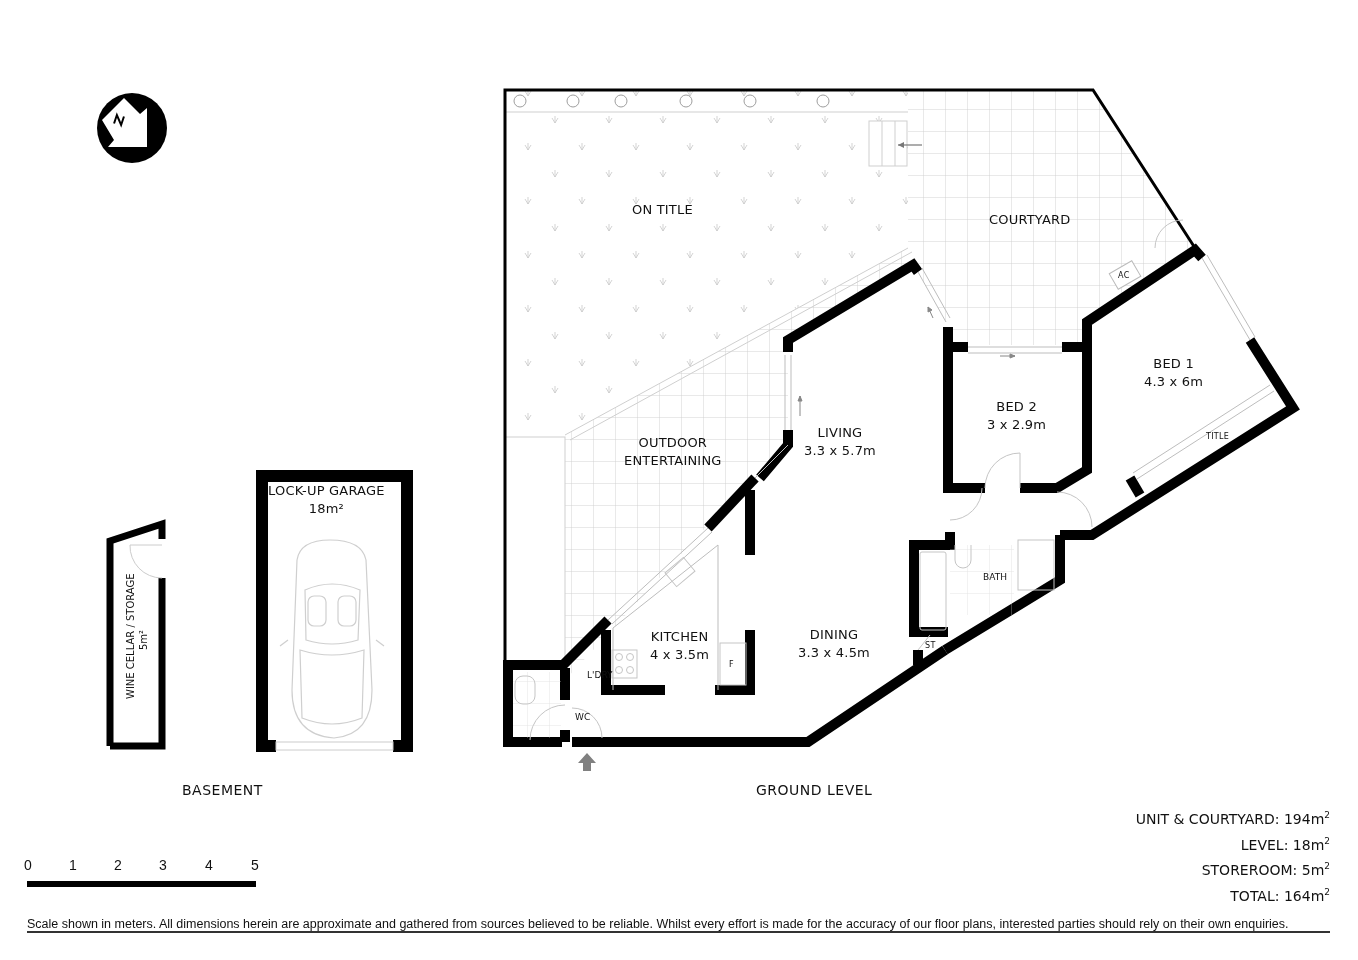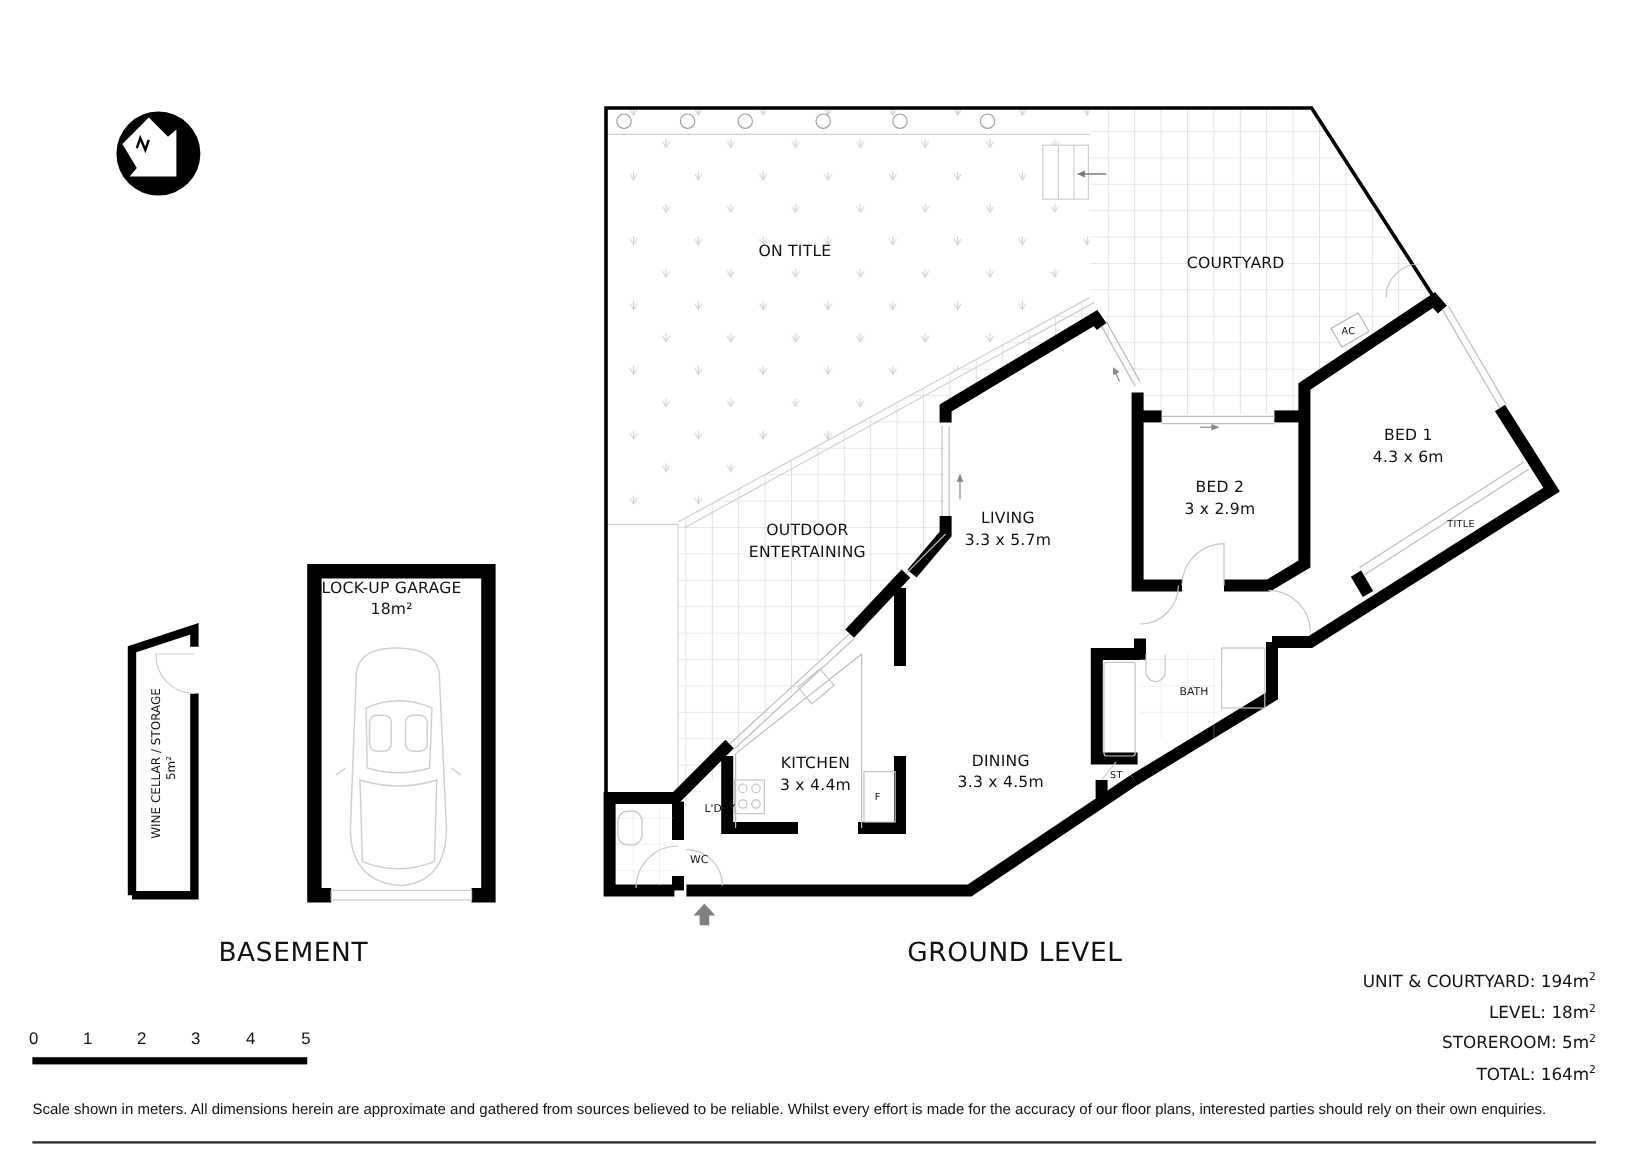--- a/index.html
+++ b/index.html
@@ -2,24 +2,24 @@
 <html><head>
 <meta charset="utf-8">
 <style>
   html, body { margin: 0; padding: 0; background: #ffffff; }
   body { width: 1358px; height: 960px; position: relative; overflow: hidden; font-family: "DejaVu Sans", sans-serif; color: #111; }
   svg.plan { position: absolute; left: 0; top: 0; }
   .lbl { position: absolute; white-space: nowrap; text-align: center; color: #111; font-family: "DejaVu Sans", sans-serif; }
   .room { font-size: 13px; line-height: 18px; letter-spacing: 0.2px; }
   .small { font-size: 8px; letter-spacing: 0.3px; }
   .tiny { font-size: 9px; padding-left: 16px; }
-  .level { font-size: 22px; letter-spacing: 0.5px; }
+  .level { font-size: 14px; letter-spacing: 0.5px; }
   .areas { position: absolute; right: 28px; top: 804px; text-align: right; font-size: 14px; line-height: 22px; }
   .areas sup { font-size: 9px; }
-  .disclaimer { position: absolute; left: 27px; top: 917px; width: 1303px; font-family: "Liberation Sans", sans-serif; font-size: 12.5px; border-bottom: 2px solid #333; padding-bottom: 20px; white-space: nowrap; }
+  .disclaimer { position: absolute; left: 27px; top: 917px; width: 1303px; font-family: "Liberation Sans", sans-serif; font-size: 12.5px; border-bottom: 2px solid #333; padding-bottom: 0; white-space: nowrap; }
   .scale-num { position: absolute; top: 857px; font-family: "Liberation Sans", sans-serif; font-size: 14px; transform: translateX(-50%); }
   .vert { position: absolute; transform: rotate(-90deg); transform-origin: center center; text-align: center; font-size: 10px; line-height: 13px; white-space: nowrap; }
 </style>
 </head>
 <body>
 
 <svg class="plan" width="1358" height="960" viewBox="0 0 1358 960">
   <defs>
     <pattern id="tiles" width="22" height="22" patternUnits="userSpaceOnUse">
       <path d="M22 0 V22 M0 22 H22" stroke="#d2d2d2" stroke-width="1" fill="none"></path>
@@ -199,21 +199,21 @@
   <div>4.3 x 6m</div>
 </div>
 
 <div class="lbl room" style="left:798px; top:578px;margin-top:48px;">
   <div>DINING</div>
   <div>3.3 x 4.5m</div>
 </div>
 
 <div class="lbl room" style="left:650px; top:628px;">
   <div>KITCHEN</div>
-  <div>3 x 4.4m</div>
+  <div>4 x 3.5m</div>
 </div>
 
 <div class="lbl tiny" style="left:967px; top:572px;">BATH</div>
 <div class="lbl tiny" style="left:571px; top:670px;">L'DRY</div>
 <div class="lbl tiny" style="left:537px; top:712px;margin-left:22px;">WC</div>
 <div class="lbl small" style="left:925px; top:641px;">ST</div>
 <div class="lbl small" style="left:729px; top:660px;">F</div>
 <div class="lbl small" style="left:1206px; top:432px;">TITLE</div>
 <div class="lbl small" style="left:1118px; top:271px;">AC</div>
 

